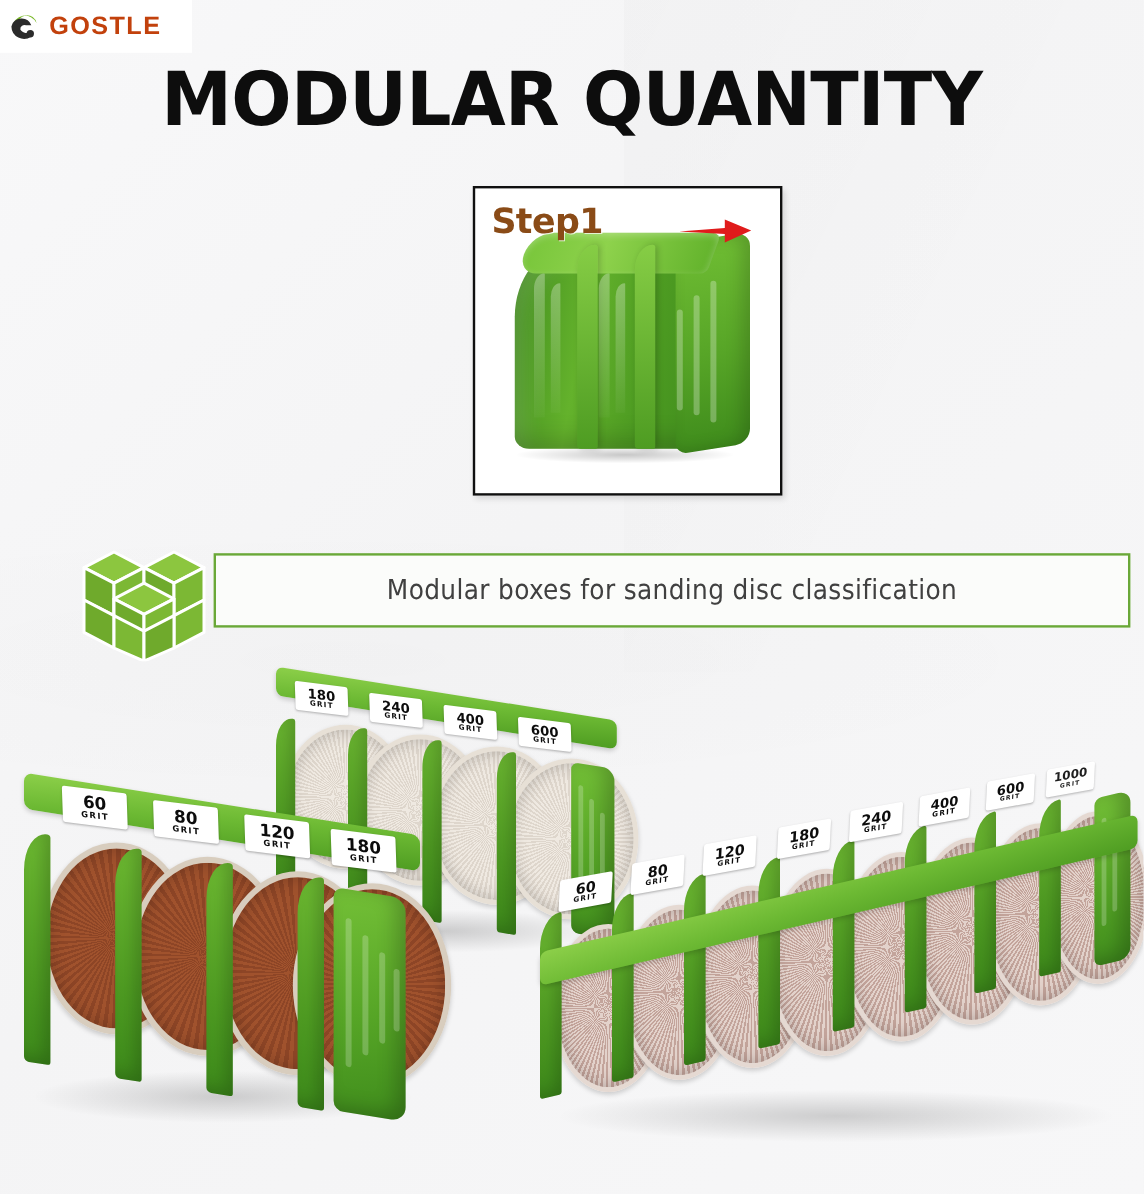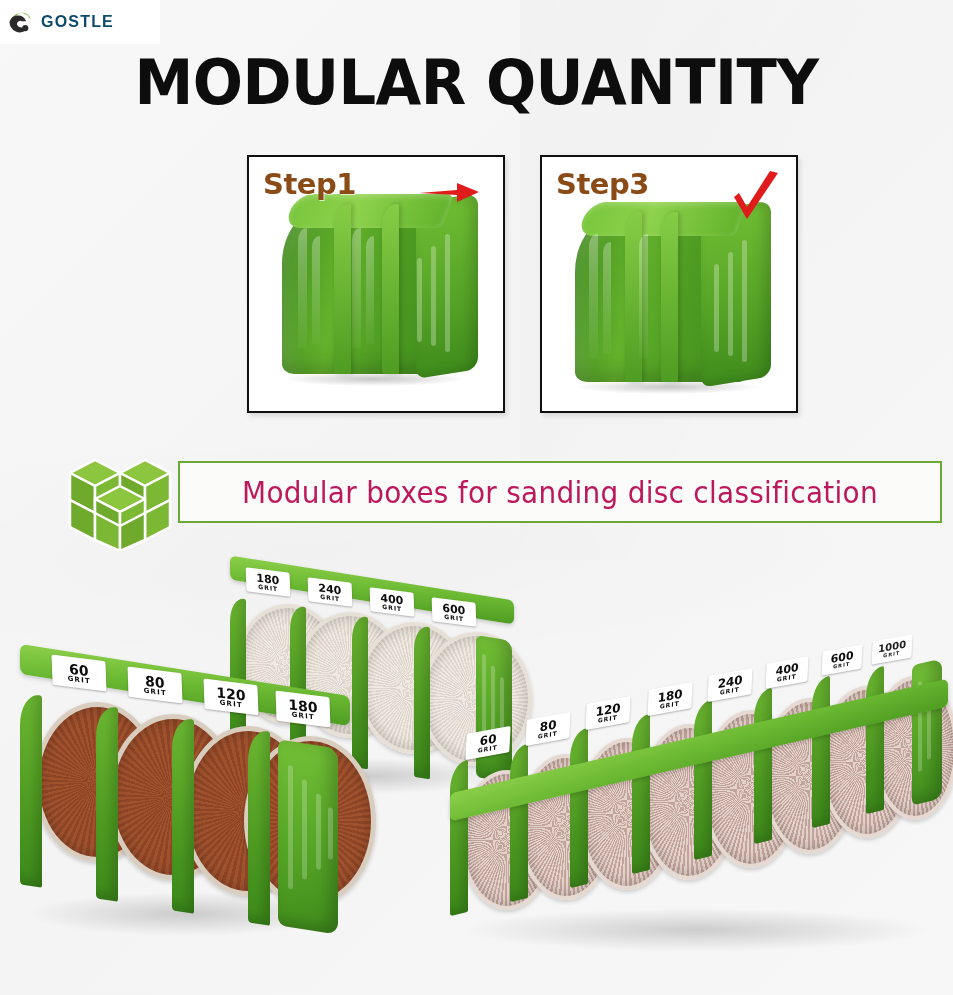--- a/index.html
+++ b/index.html
@@ -17,21 +17,21 @@
             pointer-events:none;}
   .bg-wedge2{position:absolute;left:0;top:430px;width:953px;height:240px;
             background:radial-gradient(ellipse at 30% 50%,rgba(0,0,0,0.012),rgba(0,0,0,0) 70%);
             pointer-events:none;}
 
   
   .logo-bar{position:absolute;left:0;top:0;width:160px;height:44px;
             background:#ffffff;display:flex;align-items:center;gap:7px;
             padding-left:6px;box-sizing:border-box;}
   .logo-mark{width:28px;height:28px;flex:0 0 28px;position:relative;}
-  .logo-text{font-size:16px;font-weight:bold;letter-spacing:1.2px;color:#0c4a6e;
+  .logo-text{font-size:21px;font-weight:bold;letter-spacing:1.2px;color:#c2410c;
              font-family:"Liberation Sans", sans-serif;}
 
   
   .title{position:absolute;left:0;top:52px;width:953px;text-align:center;
          font-family:"DejaVu Sans Condensed","Liberation Sans", sans-serif;
          font-weight:bold;font-size:62px;line-height:62px;color:#0d0d0d;
          letter-spacing:-0.5px;transform:scaleX(1.06);transform-origin:50% 50%;}
 
   
   .steps{position:absolute;left:0;top:155px;width:953px;height:265px;
@@ -79,21 +79,21 @@
   .arrow-up{position:absolute;left:128px;top:14px;width:26px;height:58px;z-index:7;}
   .tick{position:absolute;right:14px;top:14px;width:52px;height:56px;z-index:7;}
 
   
   .banner-row{position:absolute;left:62px;top:443px;width:880px;height:108px;}
   .cube-icon{position:absolute;left:0;top:0;width:118px;height:108px;}
   .banner-box{position:absolute;left:116px;top:18px;width:764px;height:62px;
               border:2px solid #6aa838;background:#fbfcfa;box-sizing:border-box;
               display:flex;align-items:center;justify-content:center;}
   .banner-text{font-family:"DejaVu Sans Condensed","Liberation Sans",sans-serif;
-               font-size:31px;color:#be185d;letter-spacing:.3px;white-space:nowrap;}
+               font-size:23px;color:#404040;letter-spacing:.3px;white-space:nowrap;}
 
   
   .photos{position:absolute;left:0;top:536px;width:953px;height:459px;}
 
   
   .box{position:absolute;}
   .lip{position:absolute;background:linear-gradient(175deg,#8ccf49 0%,#6cb933 48%,#4f9d22 100%);
        box-shadow:0 2px 4px rgba(0,0,0,.18);}
   .lbl{position:absolute;background:#ffffff;border-radius:2px;
        box-shadow:0 1px 2px rgba(0,0,0,.28);
@@ -164,42 +164,20 @@
         <div class="slot" style="left:90px;top:48px;width:8px;height:108px;"></div>
       </div>
       <span class="arrow-right">
         <svg width="64" height="26" viewBox="0 0 64 26">
           <path d="M2 14 L40 11 L40 4 L62 13 L40 23 L40 16 Z" fill="#e01b1b"></path>
         </svg>
       </span>
     </div>
 
 
-    <div class="step-card">
-      <div class="step-label">Step3</div>
-      <div class="org" style="transform:translate(-50%,-44%);">
-        <div class="shadow"></div>
-        <div class="body"></div>
-        <div class="sideface" style="width:70px;"></div>
-        <div class="topface"></div>
-        <div class="div1" style="left:56px;"></div>
-        <div class="div2" style="left:92px;"></div>
-        <div class="vent" style="top:44px;height:122px;width:5px;right:22px;"></div>
-        <div class="vent" style="top:56px;height:104px;width:5px;right:36px;"></div>
-        <div class="vent" style="top:68px;height:88px;width:5px;right:50px;"></div>
-        <div class="slot" style="left:20px;top:38px;width:9px;height:124px;"></div>
-        <div class="slot" style="left:34px;top:46px;width:8px;height:112px;"></div>
-        <div class="slot" style="left:70px;top:38px;width:9px;height:124px;"></div>
-      </div>
-      <span class="tick">
-        <svg width="52" height="56" viewBox="0 0 52 56">
-          <path d="M4 26 L17 48 L48 2 L40 0 L17 36 L9 22 Z" fill="#e01b1b"></path>
-        </svg>
-      </span>
-    </div>
   </div>
 
   <div class="banner-row">
     <span class="cube-icon">
       <svg width="118" height="108" viewBox="0 0 118 108">
         <g stroke="#ffffff" stroke-width="2.5" stroke-linejoin="round">
 
           <polygon points="8,30 33,17 58,30 33,43" fill="#8cc63f"></polygon>
           <polygon points="8,30 33,43 33,70 8,57" fill="#6faa2c"></polygon>
           <polygon points="58,30 33,43 33,70 58,57" fill="#7cb834"></polygon>

